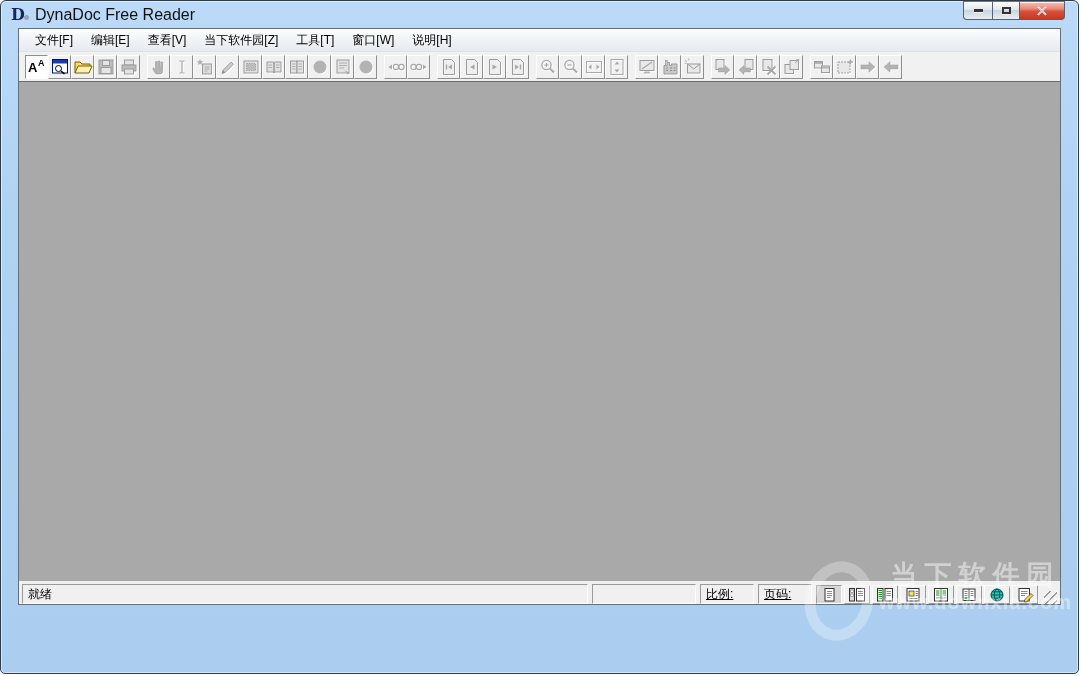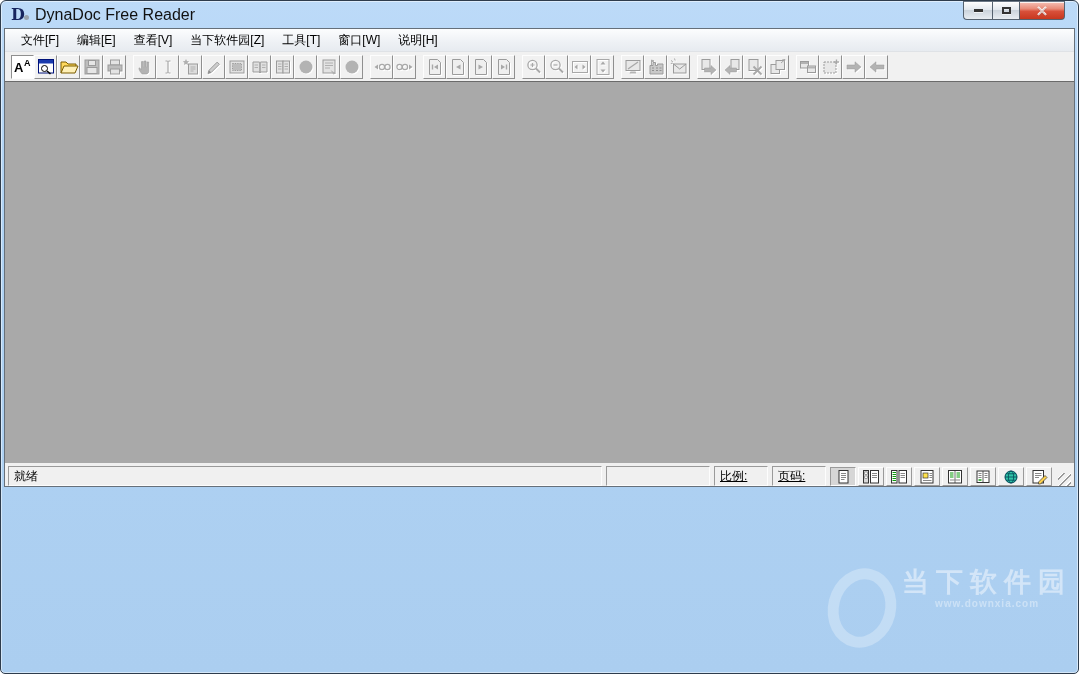--- a/index.html
+++ b/index.html
@@ -15,21 +15,21 @@
   .wincontrols{position:absolute;top:0;right:13px;display:flex;}
   .wbtn{height:19px;border:1px solid #55616e;border-top:1px solid #6b7785;display:flex;align-items:center;justify-content:center;
     background:linear-gradient(#fdfdfd,#e3e8ee 45%,#ccd4dc 50%,#e8edf2);box-shadow:inset 0 1px 0 rgba(255,255,255,.8);box-sizing:border-box;}
   .wbtn.min{width:29px;border-radius:0 0 0 4px;border-right:none;}
   .wbtn.max{width:28px;}
   .wbtn.close{width:45px;border-radius:0 0 4px 0;border-left:none;
     background:linear-gradient(#f6c1b6,#e88a77 40%,#d8503a 55%,#c8371f);}
   .glyph-min{width:9px;height:3px;background:#333;box-shadow:0 1px 0 rgba(255,255,255,.7);}
   .glyph-max{width:9px;height:7px;border:2px solid #333;box-shadow:0 1px 0 rgba(255,255,255,.6);box-sizing:border-box;background:transparent;}
   
-  .client{margin:0 3px;height:459px;border:1px solid #66707a;background:#f1f1f1;box-sizing:border-box;display:flex;flex-direction:column;}
+  .client{margin:0 17px;height:577px;border:1px solid #66707a;background:#f1f1f1;box-sizing:border-box;display:flex;flex-direction:column;}
   .menubar{height:22px;background:linear-gradient(#fcfdfe,#eef1f5 60%,#e7ebf0);border-bottom:1px solid #dfe2e6;
     display:flex;align-items:center;padding-left:7px;flex:0 0 auto;}
   .mi{font-size:12px;color:#000;padding:2px 9px;cursor:default;}
   
   .toolbar{height:29px;background:#f1f1f1;display:flex;align-items:center;padding-left:6px;flex:0 0 auto;}
   .tb{width:23px;height:24px;padding:0;margin:0;display:inline-flex;align-items:center;justify-content:center;
     background:#f1f1f1;border:1px solid;border-color:#fdfdfd #8f8f8f #8f8f8f #fdfdfd;box-sizing:border-box;}
   .tb.pressed{background:#fff;border-color:#8f8f8f #fdfdfd #fdfdfd #8f8f8f;}
   .tb svg{width:20px;height:20px;display:block;}
   .tb.dis svg{filter:drop-shadow(1px 1px 0 #ffffff);}
@@ -43,25 +43,25 @@
   .sp.ready{flex:1 1 auto;}
   .sp.blank{width:92px;flex:0 0 auto;}
   .sp.scale,.sp.page{width:42px;flex:0 0 auto;text-decoration:underline;}
   .sb{width:26px;height:19px;padding:0;margin-right:2px;display:inline-flex;align-items:center;justify-content:center;
     background:#f0f0f0;border:1px solid;border-color:#fdfdfd #9a9a9a #9a9a9a #fdfdfd;box-sizing:border-box;}
   .sb.pressed{background:#d6d6d6;border-color:#9a9a9a #fdfdfd #fdfdfd #9a9a9a;}
   .sb svg{width:18px;height:16px;display:block;}
   .grip{width:13px;height:13px;margin-left:4px;align-self:flex-end;
     background:repeating-linear-gradient(135deg,transparent 0 3px,#fff 3px 4px,#9a9a9a 4px 5.5px);}
   
-  .watermark{position:absolute;right:6px;bottom:25px;z-index:6;pointer-events:none;display:flex;align-items:flex-start;opacity:.85;}
+  .watermark{position:absolute;right:6px;bottom:32px;z-index:6;pointer-events:none;display:flex;align-items:flex-start;opacity:.85;}
   .wm-ring{width:46px;height:58px;border:11px solid rgba(255,255,255,.33);border-radius:50%;margin:2px 6px 0 0;transform:rotate(14deg);}
   .wm-text{text-align:center;}
   .wm-title{font-size:27px;font-weight:bold;color:rgba(255,255,255,.55);letter-spacing:7px;line-height:1.2;}
-  .wm-url{font-size:10px;font-weight:bold;color:rgba(255,255,255,.45);letter-spacing:1px;}
+  .wm-url{font-size:20px;font-weight:bold;color:rgba(255,255,255,.45);letter-spacing:1px;}
 </style>
 </head>
 <body>
 
 <div class="window">
 
   <div class="titlebar">
     <span class="appicon">
         <span class="d">D</span>
         <span class="dot"></span>

